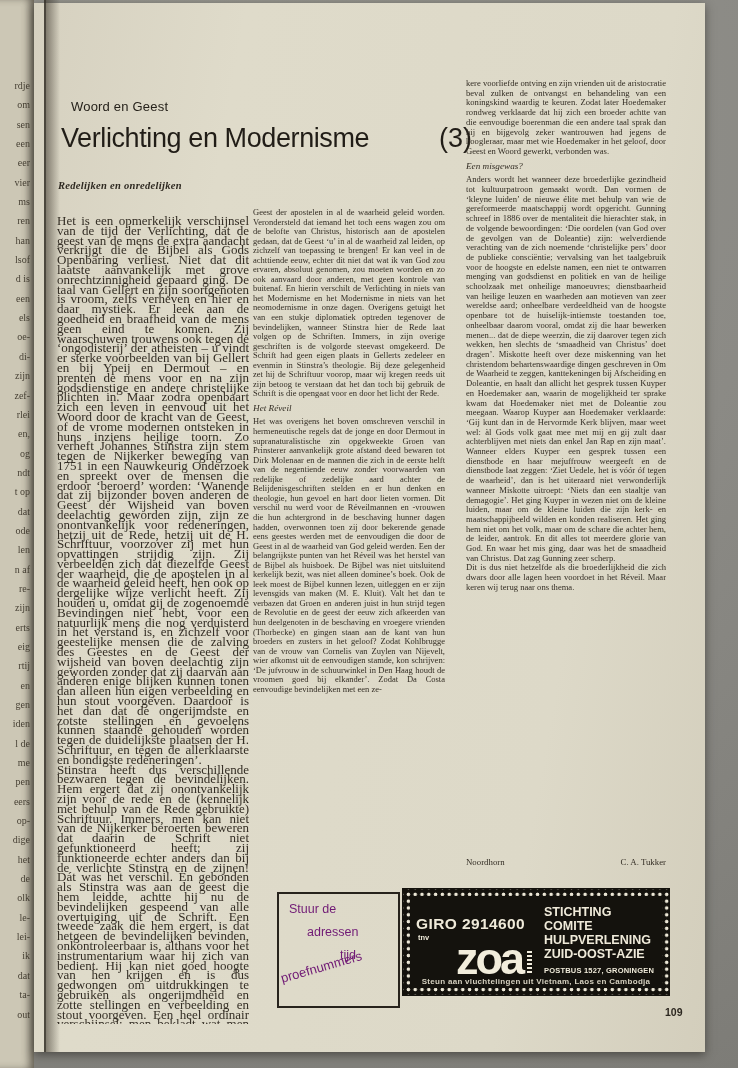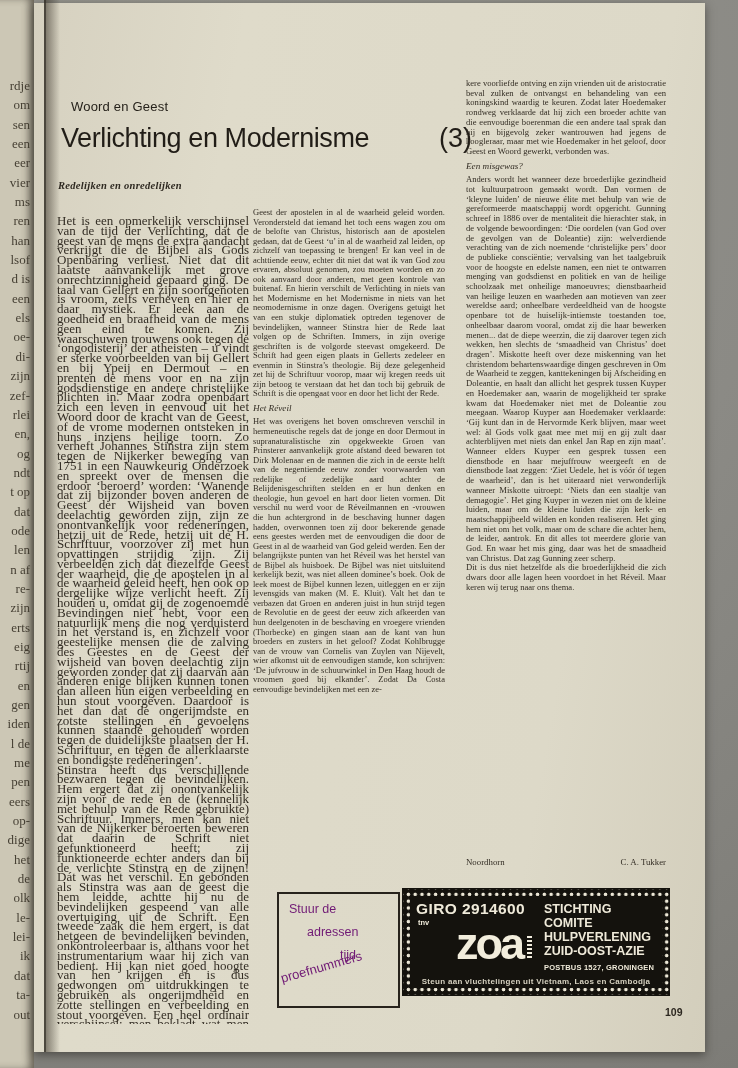--- a/index.html
+++ b/index.html
@@ -5,21 +5,21 @@
   html,body{margin:0;padding:0;}
   body{width:738px;height:1068px;overflow:hidden;
        background:radial-gradient(circle at 25% 12%, #97968f, #8b8a85 55%, #7d7c77);
        font-family:"Liberation Serif","DejaVu Serif",serif;}
   #canvas{position:relative;width:738px;height:1068px;overflow:hidden;}
 
   
   .prev-strip{position:absolute;left:0;top:0;width:34px;height:1068px;
       background:#ccc7b5;box-shadow:inset -7px 0 9px -3px rgba(40,36,28,.65);overflow:hidden;}
   .prev-strip .frag{white-space:pre-line;text-align:right;padding:76px 4px 0 0;
-      font-size:13px;line-height:19.35px;color:#453f33;}
+      font-size:10px;line-height:19.35px;color:#453f33;}
 
   
   .page{position:absolute;left:34px;top:3px;width:671px;height:1049px;
       background:linear-gradient(100deg,#d6d1c0,#dfdbca 25%,#ddd9c8 75%,#d3cebc);
       box-shadow:0 3px 9px rgba(35,33,28,.55);}
   .gutter-line{position:absolute;left:44px;top:0;width:2px;height:1052px;background:#332e26;opacity:.85;}
   .gutter-shade{position:absolute;left:46px;top:0;width:14px;height:1052px;
       background:linear-gradient(to right,rgba(58,52,42,.55),rgba(58,52,42,0));}
 
   
@@ -54,21 +54,21 @@
       transform-origin:left center;font-size:13px;}
 
   
   .zoa-ad{position:absolute;left:402px;top:888px;width:268px;height:108px;
       box-sizing:border-box;border:1px solid #14120d;background-color:#14120d;
       background-image:radial-gradient(circle,#ece7d6 1.6px,rgba(0,0,0,0) 2.1px);
       background-size:6.8px 6.8px;background-position:2px 2px;padding:7px;}
   .ad-inner{background:#14120d;width:100%;height:100%;box-sizing:border-box;
       padding:4px 6px 2px 6px;display:flex;flex-direction:column;
       font-family:"Liberation Sans",sans-serif;color:#efead9;}
-  .ad-top{display:flex;flex:1;}
+  .ad-top{display:flex;flex:1;align-items:flex-end;}
   .ad-left{width:128px;}
   .giro{font-size:15.5px;font-weight:bold;letter-spacing:.4px;white-space:nowrap;}
   .tnv{font-size:7.5px;font-weight:bold;margin:0 0 1px 2px;}
   .logo-row{display:flex;align-items:flex-end;margin-left:40px;}
   .zoa-logo{font-size:45px;font-weight:bold;letter-spacing:-3px;line-height:.72;color:#f2eddc;}
   .logo-mark{width:5px;height:24px;margin-left:5px;
       background:repeating-linear-gradient(#f2edde 0 2px,rgba(0,0,0,0) 2px 4px);}
   .ad-right{margin-left:auto;width:112px;padding-top:2px;}
   .org{white-space:pre-line;font-size:12.5px;font-weight:bold;line-height:14px;}
   .postbus{font-size:7.5px;font-weight:bold;margin-top:5px;letter-spacing:.2px;}

